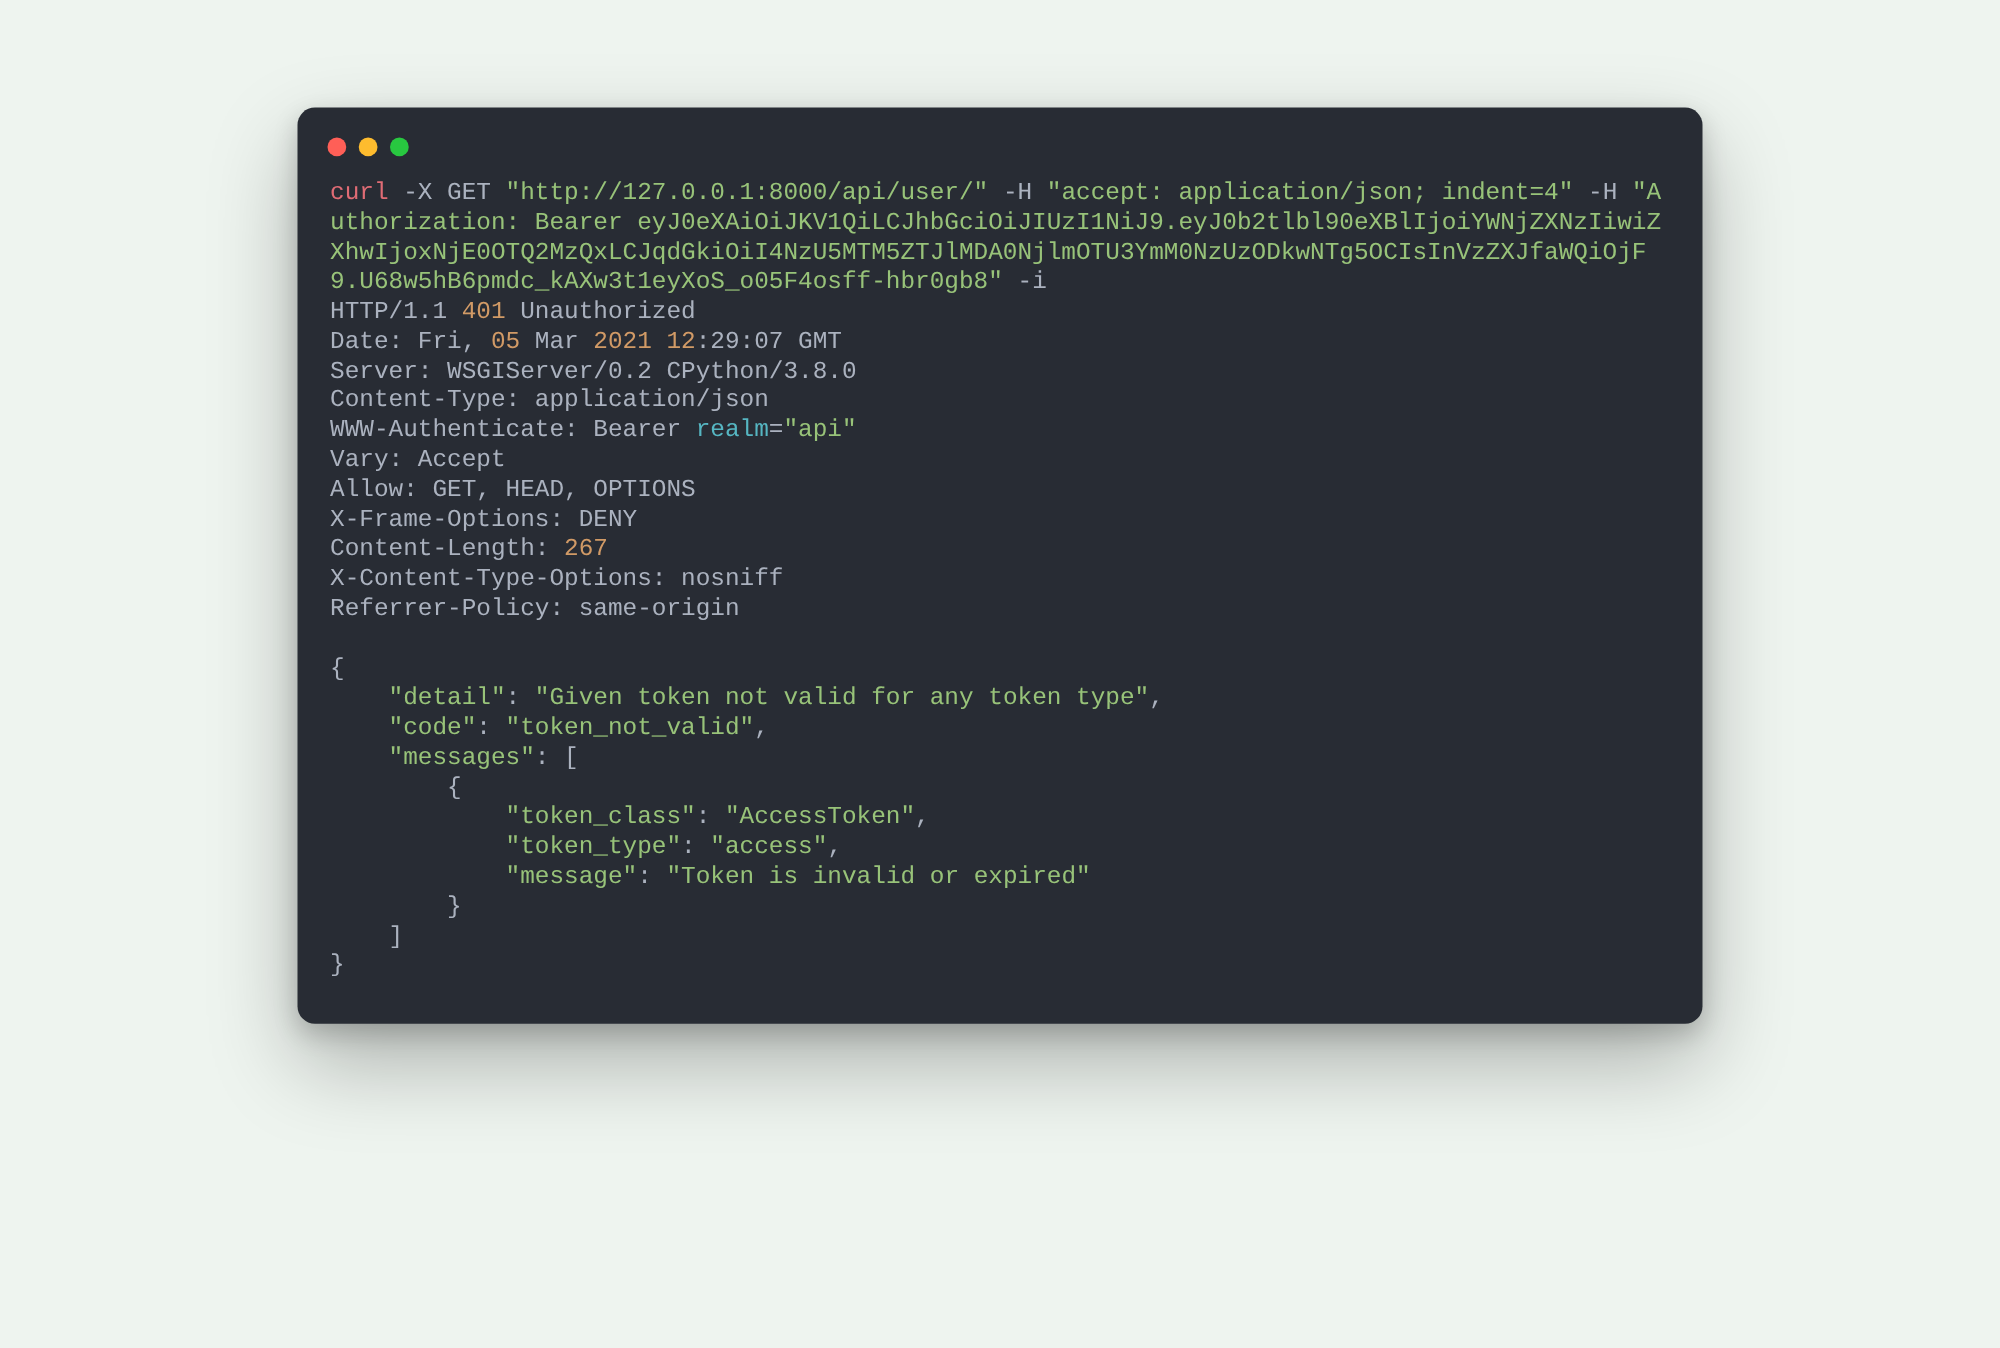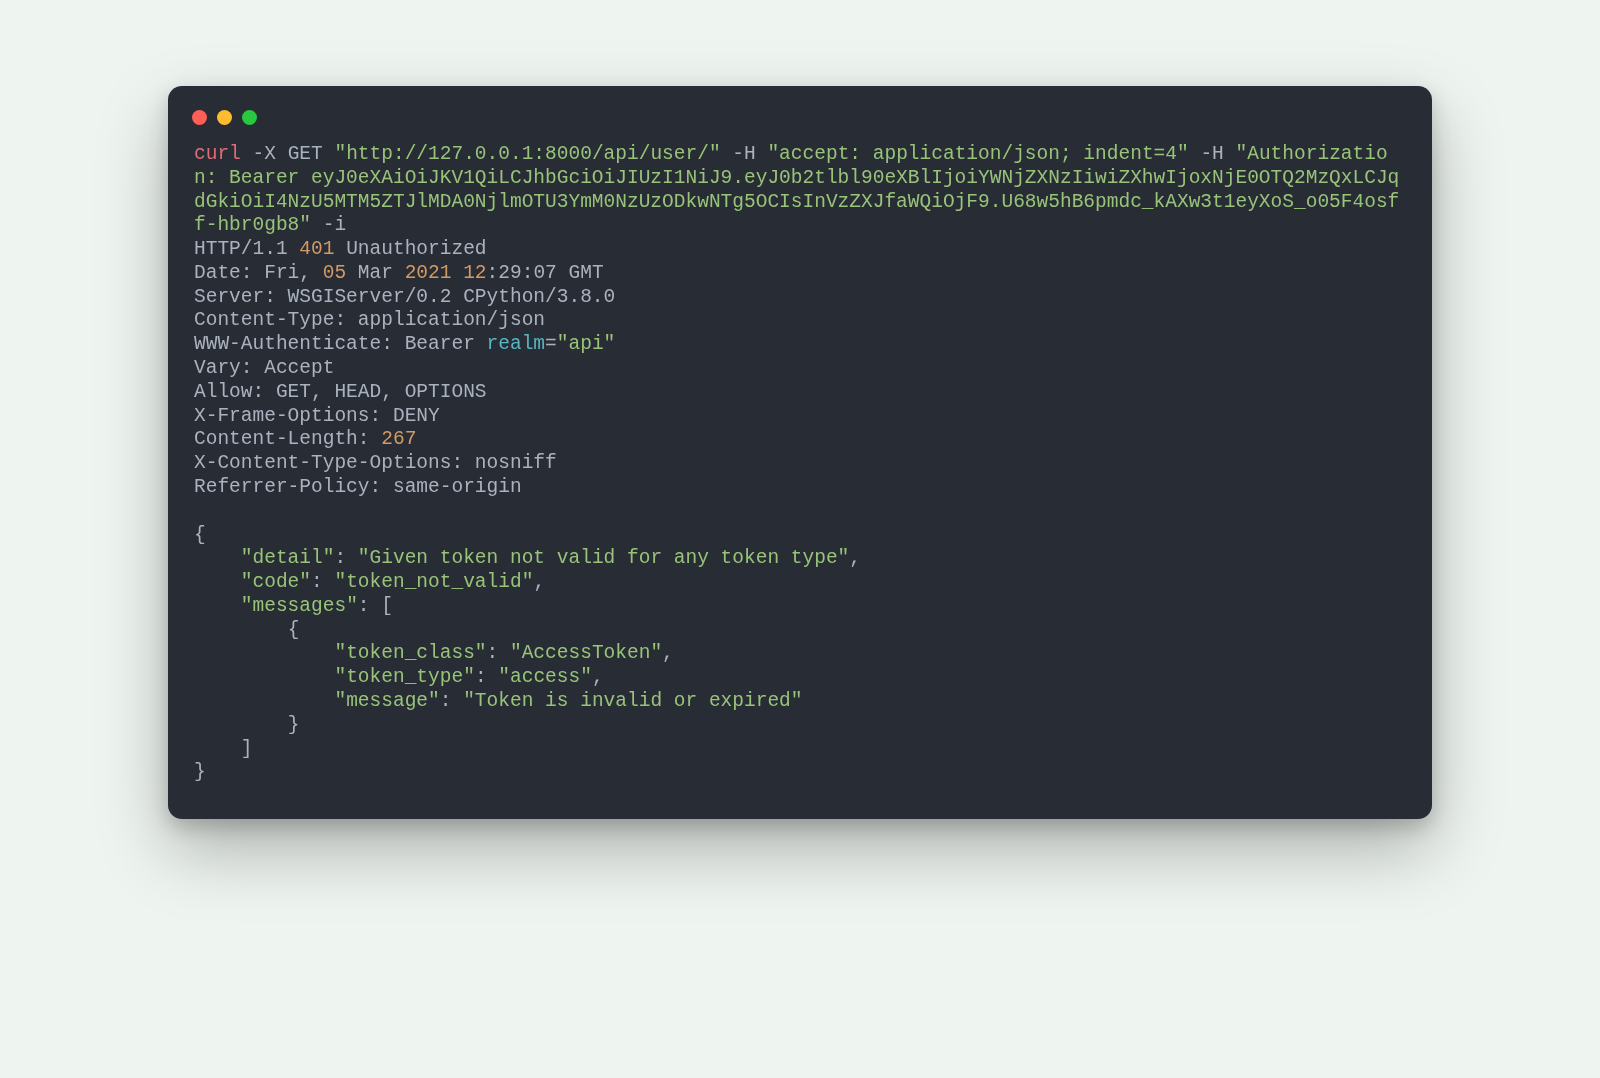--- a/index.html
+++ b/index.html
@@ -13,21 +13,21 @@
   .stage {
     width: 1600px;
     height: 1078px;
     display: flex;
     align-items: flex-start;
     justify-content: center;
     padding-top: 86px;
     box-sizing: border-box;
   }
   .terminal {
-    width: 1264px;
+    width: 1124px;
     background: #282c34;
     border-radius: 14px;
     box-shadow: 0 30px 70px rgba(0,0,0,0.28), 0 8px 20px rgba(0,0,0,0.18);
     padding: 22px 22px 34px 22px;
     box-sizing: border-box;
   }
   .titlebar {
     display: flex;
     gap: 10px;
     padding: 2px 2px 18px 2px;

